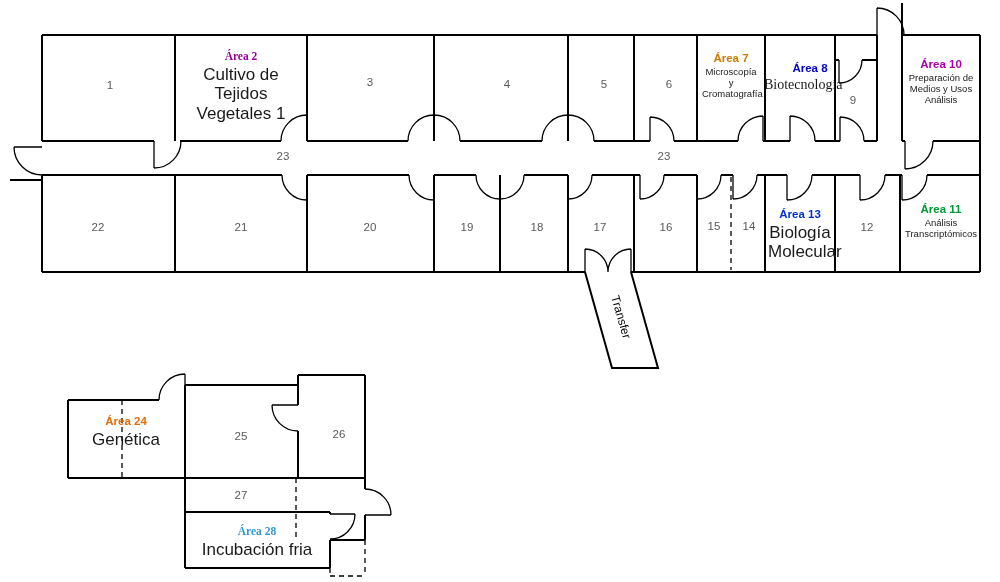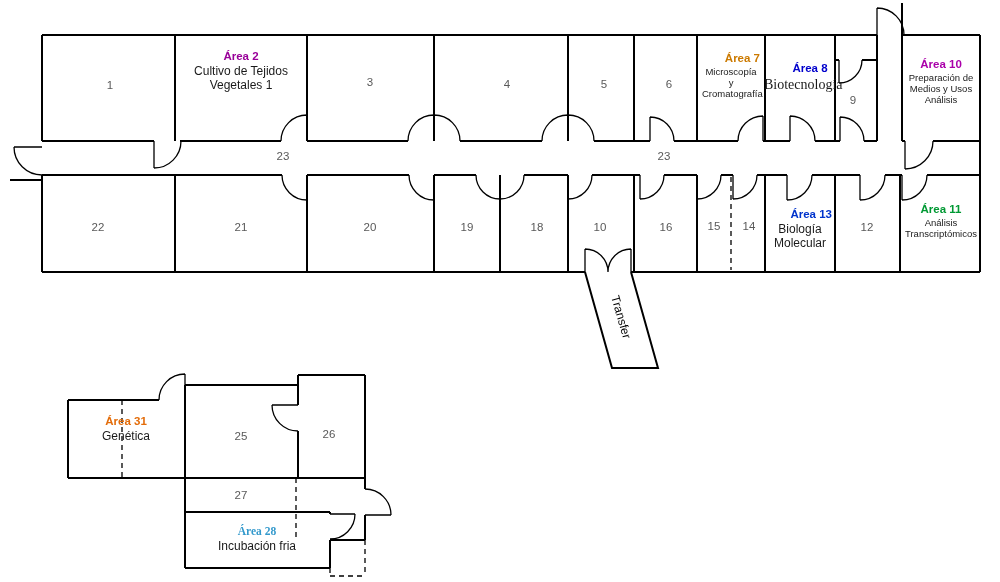--- a/index.html
+++ b/index.html
@@ -11,21 +11,21 @@
   .num{
     position:absolute;transform:translate(-50%,-50%);
     font-size:11.5px;color:var(--num-color,#595959);white-space:nowrap;
   }
   .area{
     position:absolute;transform:translateX(-50%);text-align:center;line-height:1.2;
     color:var(--text-color,#1a1a1a);
   }
   .area-title{font-weight:bold;font-size:11.5px;margin-bottom:1px;}
   .area-name{line-height:1.15;}
-  .sub-lg{font-size:12px;}
+  .sub-lg{font-size:17px;}
   .sub-md{font-size:14px;font-family:Liberation Serif, serif;}
   .sub-sm{font-size:9.5px;}
   .transfer-label{
     position:absolute;transform:translate(-50%,-50%) rotate(74deg);
     font-size:12px;color:#000;white-space:nowrap;
   }
 </style>
 </head>
 <body>
 
@@ -95,55 +95,55 @@
   <div class="num" style="left:604px;top:84px">5</div>
   <div class="num" style="left:669px;top:84px">6</div>
   <div class="num" style="left:853px;top:100px">9</div>
   <div class="num" style="left:283px;top:156px">23</div>
   <div class="num" style="left:664px;top:156px">23</div>
   <div class="num" style="left:98px;top:227px">22</div>
   <div class="num" style="left:241px;top:227px">21</div>
   <div class="num" style="left:370px;top:227px">20</div>
   <div class="num" style="left:467px;top:227px">19</div>
   <div class="num" style="left:537px;top:227px">18</div>
-  <div class="num" style="left:600px;top:227px">10</div>
+  <div class="num" style="left:600px;top:227px">17</div>
   <div class="num" style="left:666px;top:227px">16</div>
   <div class="num" style="left:714px;top:226px">15</div>
   <div class="num" style="left:749px;top:226px">14</div>
   <div class="num" style="left:867px;top:227px">12</div>
   <div class="num" style="left:241px;top:436px">25</div>
-  <div class="num" style="left:329px;top:434px">26</div>
+  <div class="num" style="left:339px;top:434px">26</div>
   <div class="num" style="left:241px;top:495px">27</div>
 
   <div class="area" style="left:241px;top:50px;width:104px">
-    <div class="area-title" style="color: rgb(153, 0, 153);">Área 2</div>
+    <div class="area-title" style="color: rgb(153, 0, 153); font-family: Liberation Serif, serif;">Área 2</div>
     <div class="area-name sub-lg">Cultivo de Tejidos Vegetales 1</div>
   </div>
   <div class="area" style="left:731px;top:52px;width:58px">
-    <div class="area-title" style="color: rgb(204, 122, 0); text-align: right;">Área 7</div>
+    <div class="area-title" style="color: rgb(204, 122, 0);">Área 7</div>
     <div class="area-name sub-sm">Microscopía y Cromatografía</div>
   </div>
   <div class="area" style="left:800px;top:62px;width:72px">
     <div class="area-title" style="color: rgb(0, 0, 204); margin-left: 20px;">Área 8</div>
     <div class="area-name sub-md">Biotecnología</div>
   </div>
   <div class="area" style="left:941px;top:58px;width:76px">
     <div class="area-title" style="color: rgb(170, 0, 170);">Área 10</div>
     <div class="area-name sub-sm">Preparación de Medios y Usos Análisis</div>
   </div>
   <div class="area" style="left:941px;top:203px;width:72px">
     <div class="area-title" style="color: rgb(0, 153, 51);">Área 11</div>
     <div class="area-name sub-sm">Análisis Transcriptómicos</div>
   </div>
   <div class="area" style="left:800px;top:208px;width:64px">
-    <div class="area-title" style="color: rgb(0, 51, 204); text-align: right;">Área 13</div>
+    <div class="area-title" style="color: rgb(0, 51, 204);">Área 13</div>
     <div class="area-name sub-lg">Biología Molecular</div>
   </div>
   <div class="area" style="left:126px;top:415px;width:96px">
-    <div class="area-title" style="color: rgb(227, 108, 9);">Área 31</div>
+    <div class="area-title" style="color: rgb(227, 108, 9);">Área 24</div>
     <div class="area-name sub-lg">Genética</div>
   </div>
   <div class="area" style="left:257px;top:525px;width:112px">
     <div class="area-title" style="color: rgb(51, 153, 204); font-family: Liberation Serif, serif;">Área 28</div>
     <div class="area-name sub-lg">Incubación fria</div>
   </div>
 
   <div class="transfer-label" style="left:621px;top:317px">Transfer</div>
 
 </div>

